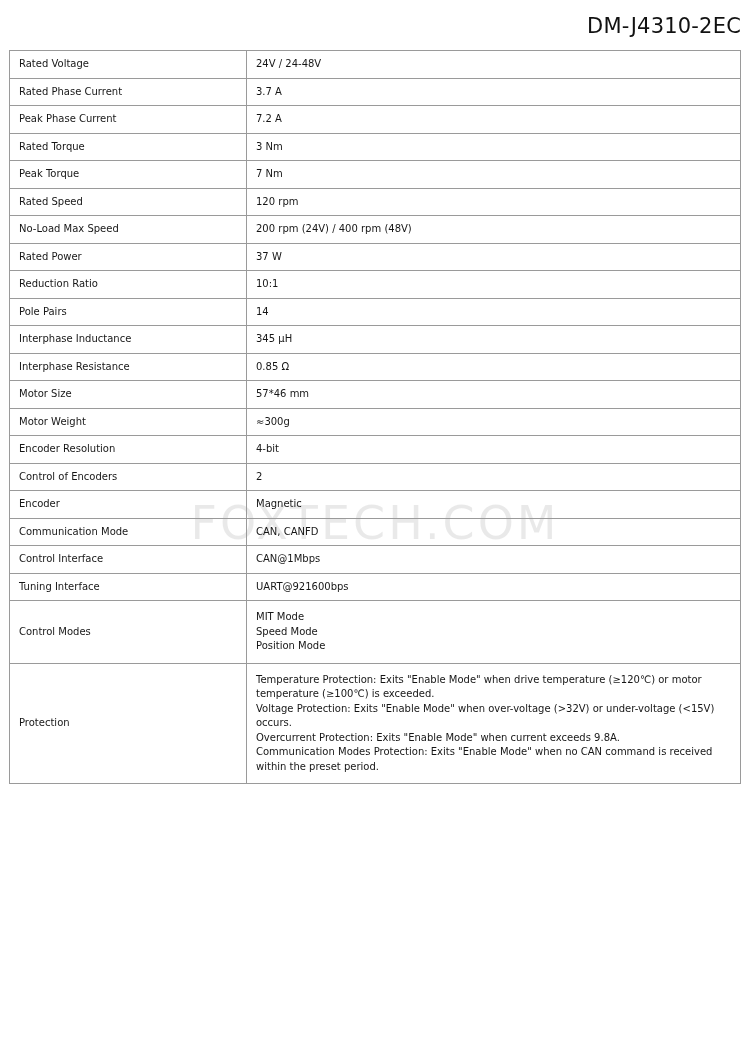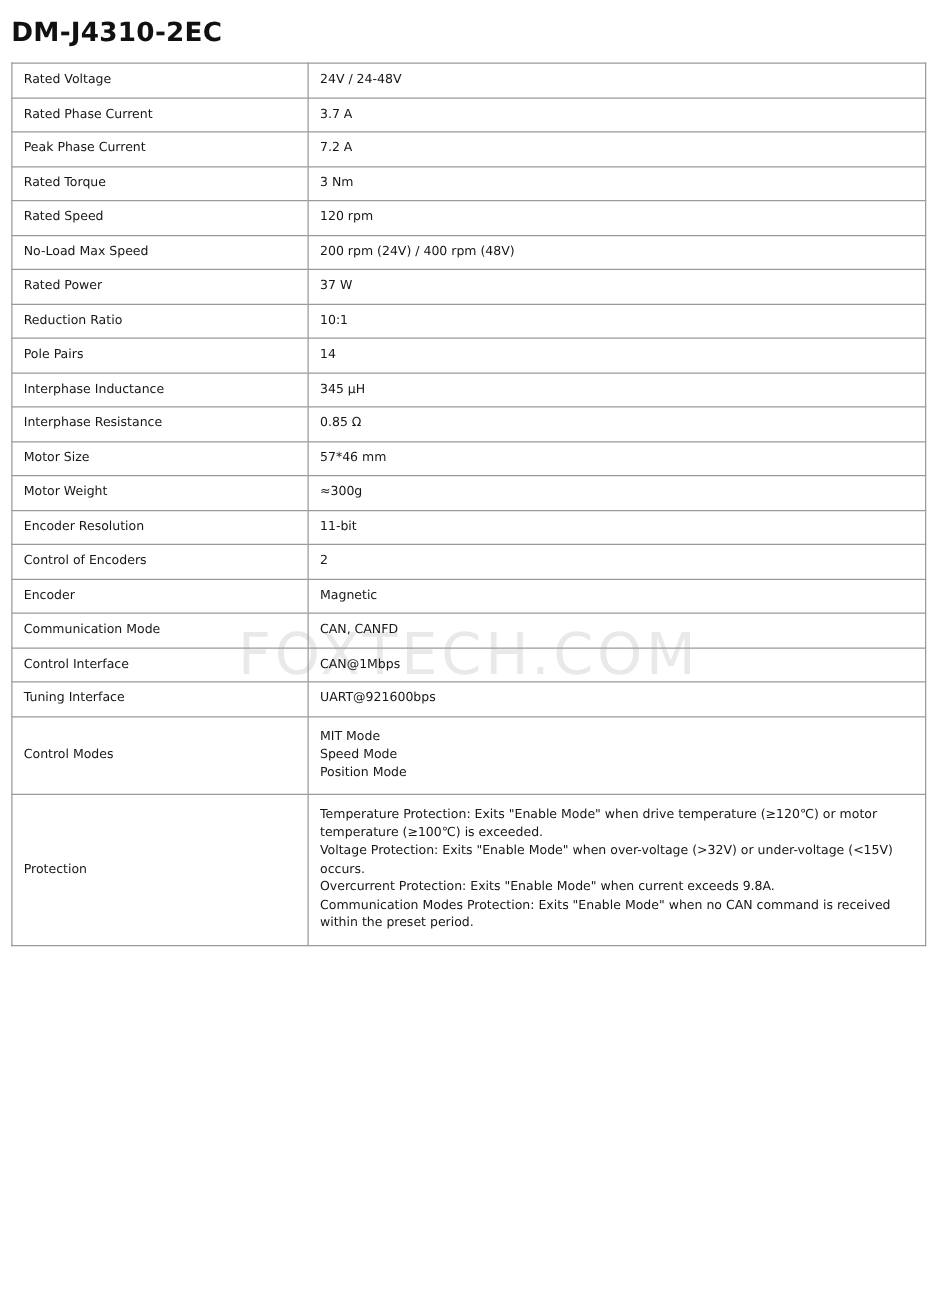--- a/index.html
+++ b/index.html
@@ -16,23 +16,23 @@
     overflow: hidden;
   }
   .sheet {
     position: relative;
     width: 750px;
     height: 1037px;
     box-sizing: border-box;
     padding: 8px 9px 9px 9px;
   }
   .title {
-    text-align: left;
+    text-align: right;
     font-size: 21px;
-    font-weight: bold;
+    font-weight: normal;
     letter-spacing: 0.2px;
     padding: 6px 0 12px 0;
     color: #111111;
   }
   table.spec {
     width: 100%;
     border-collapse: collapse;
     table-layout: fixed;
     position: relative;
     z-index: 2;
@@ -101,20 +101,24 @@
       </tr>
       <tr>
         <td class="label">Peak Phase Current</td>
         <td class="value">7.2 A</td>
       </tr>
       <tr>
         <td class="label">Rated Torque</td>
         <td class="value">3 Nm</td>
       </tr>
       <tr>
+        <td class="label">Peak Torque</td>
+        <td class="value">7 Nm</td>
+      </tr>
+      <tr>
         <td class="label">Rated Speed</td>
         <td class="value">120 rpm</td>
       </tr>
       <tr>
         <td class="label">No-Load Max Speed</td>
         <td class="value">200 rpm (24V) / 400 rpm (48V)</td>
       </tr>
       <tr>
         <td class="label">Rated Power</td>
         <td class="value">37 W</td>
@@ -138,21 +142,21 @@
       <tr>
         <td class="label">Motor Size</td>
         <td class="value">57*46 mm</td>
       </tr>
       <tr>
         <td class="label">Motor Weight</td>
         <td class="value">≈300g</td>
       </tr>
       <tr>
         <td class="label">Encoder Resolution</td>
-        <td class="value">11-bit</td>
+        <td class="value">4-bit</td>
       </tr>
       <tr>
         <td class="label">Control of Encoders</td>
         <td class="value">2</td>
       </tr>
       <tr>
         <td class="label">Encoder</td>
         <td class="value">Magnetic</td>
       </tr>
       <tr>

